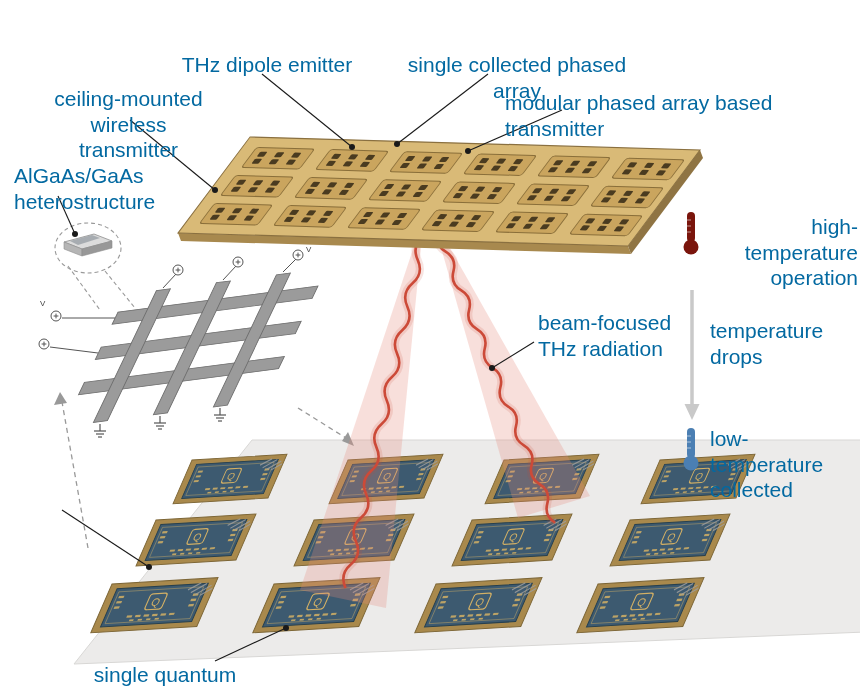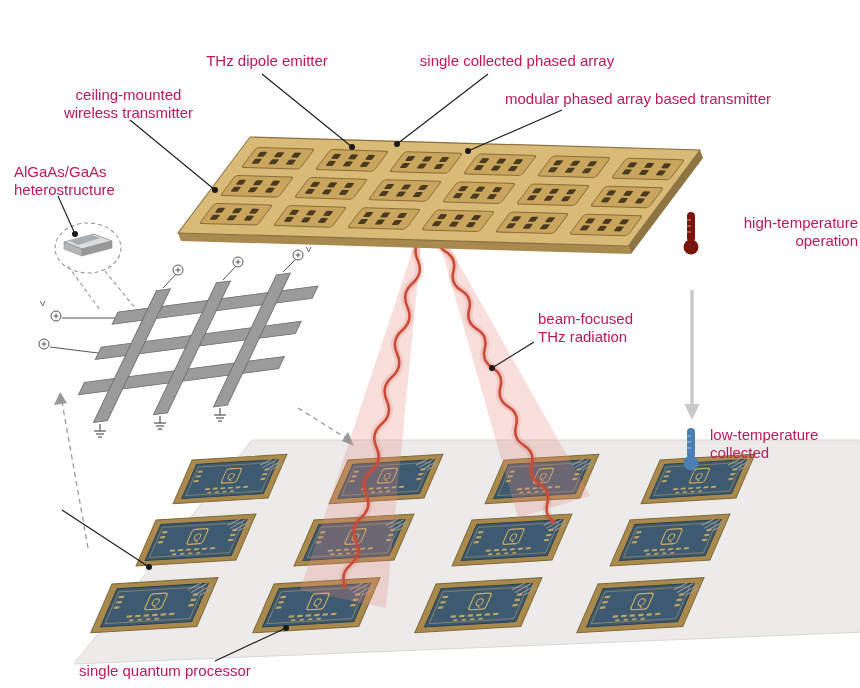--- a/index.html
+++ b/index.html
@@ -1,19 +1,19 @@
 <!DOCTYPE html>
 <html><head>
 <meta charset="utf-8">
 <style>
   html,body{margin:0;padding:0;background:#ffffff;}
   .canvas{position:relative;width:860px;height:688px;background:#ffffff;
           font-family:"Liberation Sans",sans-serif;overflow:hidden;}
   .canvas svg{position:absolute;left:0;top:0;}
-  .label{position:absolute;font-size:15px;line-height:1.22;color:#be185d;
+  .label{position:absolute;font-size:21px;line-height:1.22;color:#0369a1;
          white-space:pre-line;}
   .center{text-align:center;}
 </style>
 </head>
 <body>
 
 <div class="canvas">
 
 <svg width="860" height="688" viewBox="0 0 860 688">
   <defs>
@@ -233,20 +233,22 @@
 
 <div class="label" style="left:14px;top:163px;width:150px;">AlGaAs/GaAs
 heterostructure</div>
 
 <div class="label" style="left:538px;top:310px;width:140px;">beam-focused
 THz radiation</div>
 
 <div class="label" style="left:710px;top:214px;width:148px;text-align:right;">high-temperature
 operation</div>
 
+<div class="label" style="left:710px;top:318px;width:120px;">temperature
+drops</div>
 
 <div class="label" style="left:710px;top:426px;width:148px;">low-temperature
 collected</div>
 
 
 <div class="label center" style="left:55px;top:662px;width:220px;">single quantum processor</div>
 
 
 </div>
 

